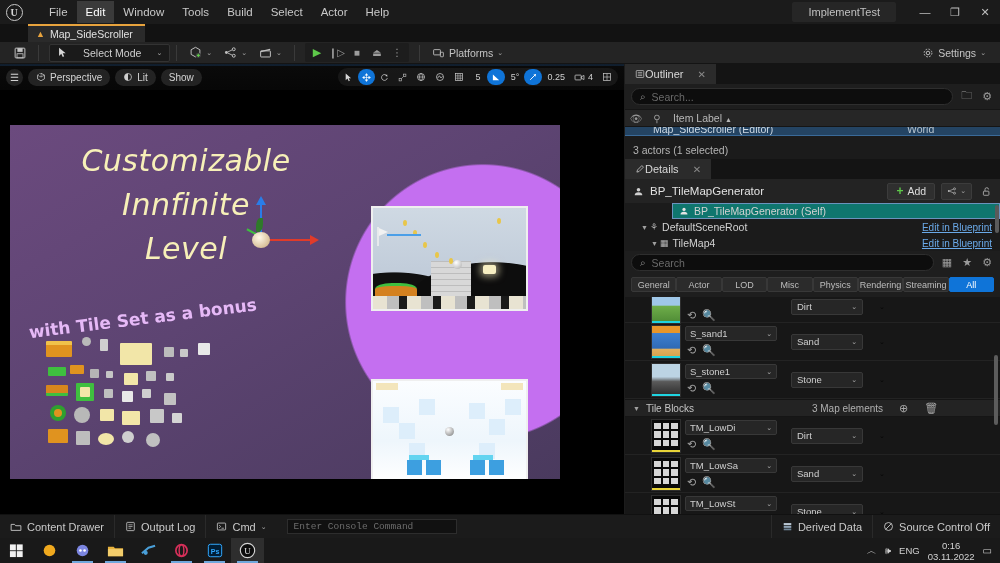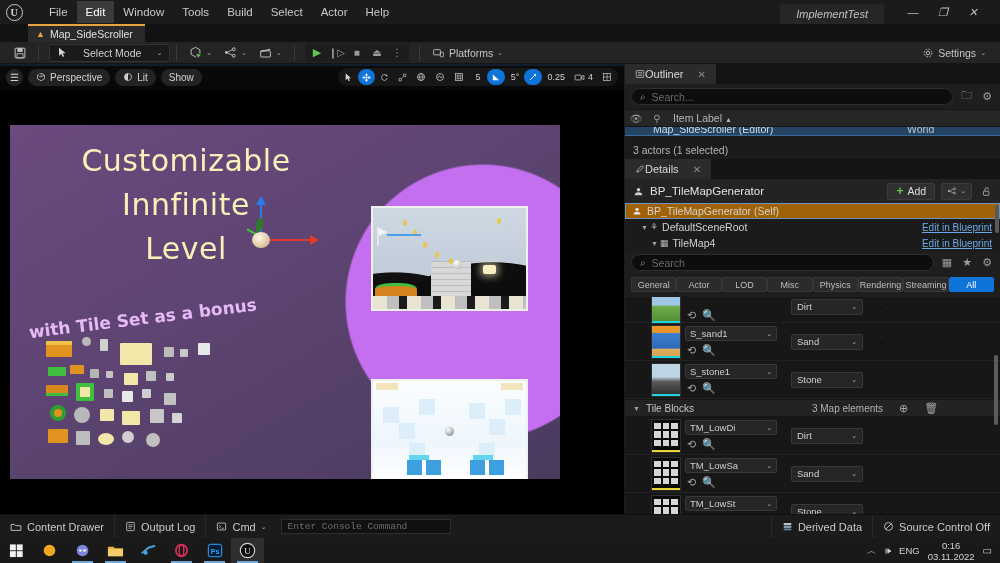--- a/index.html
+++ b/index.html
@@ -24,21 +24,21 @@
     width: 17px; height: 17px; border-radius: 50%;
     border: 1.6px solid #c9c9c9; display: flex; align-items: center; justify-content: center;
     font-size: 10px; color: #d6d6d6; font-family: "Liberation Serif", serif; font-weight: bold;
   }
   .menubar { display: flex; align-items: center; height: 24px; margin-left: 12px; }
   .menu-item {
     font-size: 11.5px; color: #c8c8c8; padding: 4px 9px; line-height: 14px; cursor: default;
   }
   .menu-item.active { background: #3a3a3a; color: #fff; }
   .title-right {
-    position: absolute; right: 12px; top: 0; height: 24px; display: flex; align-items: flex-end; font-style: italic;
+    position: absolute; right: 0; top: 0; height: 24px; display: flex; align-items: center;
   }
   .proj-name {
     font-size: 11px; color: #c0c0c0; background: #262626; padding: 4px 16px;
     border-radius: 2px; margin-right: 14px;
   }
   .wbtn {
     width: 30px; height: 24px; display: flex; align-items: center; justify-content: center;
     color: #bdbdbd; font-size: 11px;
   }
 
@@ -115,21 +115,21 @@
   .promo {
     position: absolute; left: 10px; top: 61px; width: 550px; height: 354px;
     overflow: hidden;
     background:
       radial-gradient(circle at 86% 50%, #c46ff0 0%, #c46ff0 27%, rgba(196,111,240,0) 27.4%),
       linear-gradient(150deg, #6b4a7e 0%, #5d4472 45%, #4a3a5e 100%);
   }
   .promo-title {
     position: absolute; left: 26px; top: 14px; width: 300px;
     text-align: center; color: #f7f0b8; font-size: 30px; line-height: 44px;
-    font-family: "DejaVu Sans", sans-serif; letter-spacing: .5px;
+    font-family: "DejaVu Sans", sans-serif; letter-spacing: .5px; font-style: italic;
   }
   .promo-sub {
     position: absolute; left: 18px; top: 182px; width: 250px;
     color: #e6b9f7; font-size: 17px; transform: rotate(-7deg);
     font-family: "DejaVu Sans", sans-serif; font-weight: 600;
   }
   .tiles-cluster { position: absolute; left: 36px; top: 212px; width: 220px; height: 140px; }
   .tiles-cluster i {
     position: absolute; display: block; border-radius: 1px;
   }
@@ -284,21 +284,21 @@
     background: #2f2f2f; border: 1px solid #3c3c3c; border-radius: 2px;
     font-size: 9px; color: #c0c0c0;
   }
   .lockbtn { width: 16px; display: flex; align-items: center; justify-content: center;
              font-size: 11px; color: #b0b0b0; }
   .comp-tree { background: #1b1b1b; position: relative; }
   .comp-row {
     display: flex; align-items: center; height: 16px; font-size: 10.5px;
     color: #d2d2d2; padding-right: 8px;
   }
-  .comp-row.sel { background: #a16207; border: 1px solid #6a93bd; }
+  .comp-row.sel { background: #0f766e; border: 1px solid #6a93bd; margin-left: 47px; }
   .comp-row .tw { font-size: 7px; color: #a0a0a0; width: 11px; text-align: center; }
   .comp-row .ci { font-size: 9px; color: #b5b5b5; margin-right: 4px; }
   .comp-row .eib {
     margin-left: auto; font-size: 10px; color: #6aa9e8; text-decoration: underline;
   }
   .scroll-v {
     position: absolute; right: 1px; top: 2px; width: 4px; height: 28px;
     background: #5a5a5a; border-radius: 2px;
   }
   .filt-row { display: flex; padding: 3px 6px 5px 6px; background: #1e1e1e; }
@@ -358,21 +358,21 @@
     position: absolute; top: 514px; left: 0; width: 1000px; height: 24px;
     background: #1b1b1b; display: flex; align-items: center;
     border-top: 1px solid #111;
   }
   .sb-btn {
     display: flex; align-items: center; gap: 5px; height: 24px; padding: 0 10px;
     font-size: 11px; color: #cacaca; border-right: 1px solid #2a2a2a;
   }
   .console {
     width: 170px; height: 15px; background: #111; border: 1px solid #2d2d2d;
-    margin-left: 10px; display: flex; align-items: center; padding: 0 6px;
+    margin-left: 16px; display: flex; align-items: center; padding: 0 6px;
   }
   .console input {
     width: 100%; background: transparent; border: 0; outline: none;
     font-family: "Liberation Mono", monospace; font-size: 9.5px; color: #9a9a9a;
   }
   .console input::placeholder { color: #6d6d6d; }
   .sb-right { margin-left: auto; display: flex; align-items: center; }
   .sb-right .sb-btn { border-right: 0; border-left: 1px solid #2a2a2a; }
 
   

